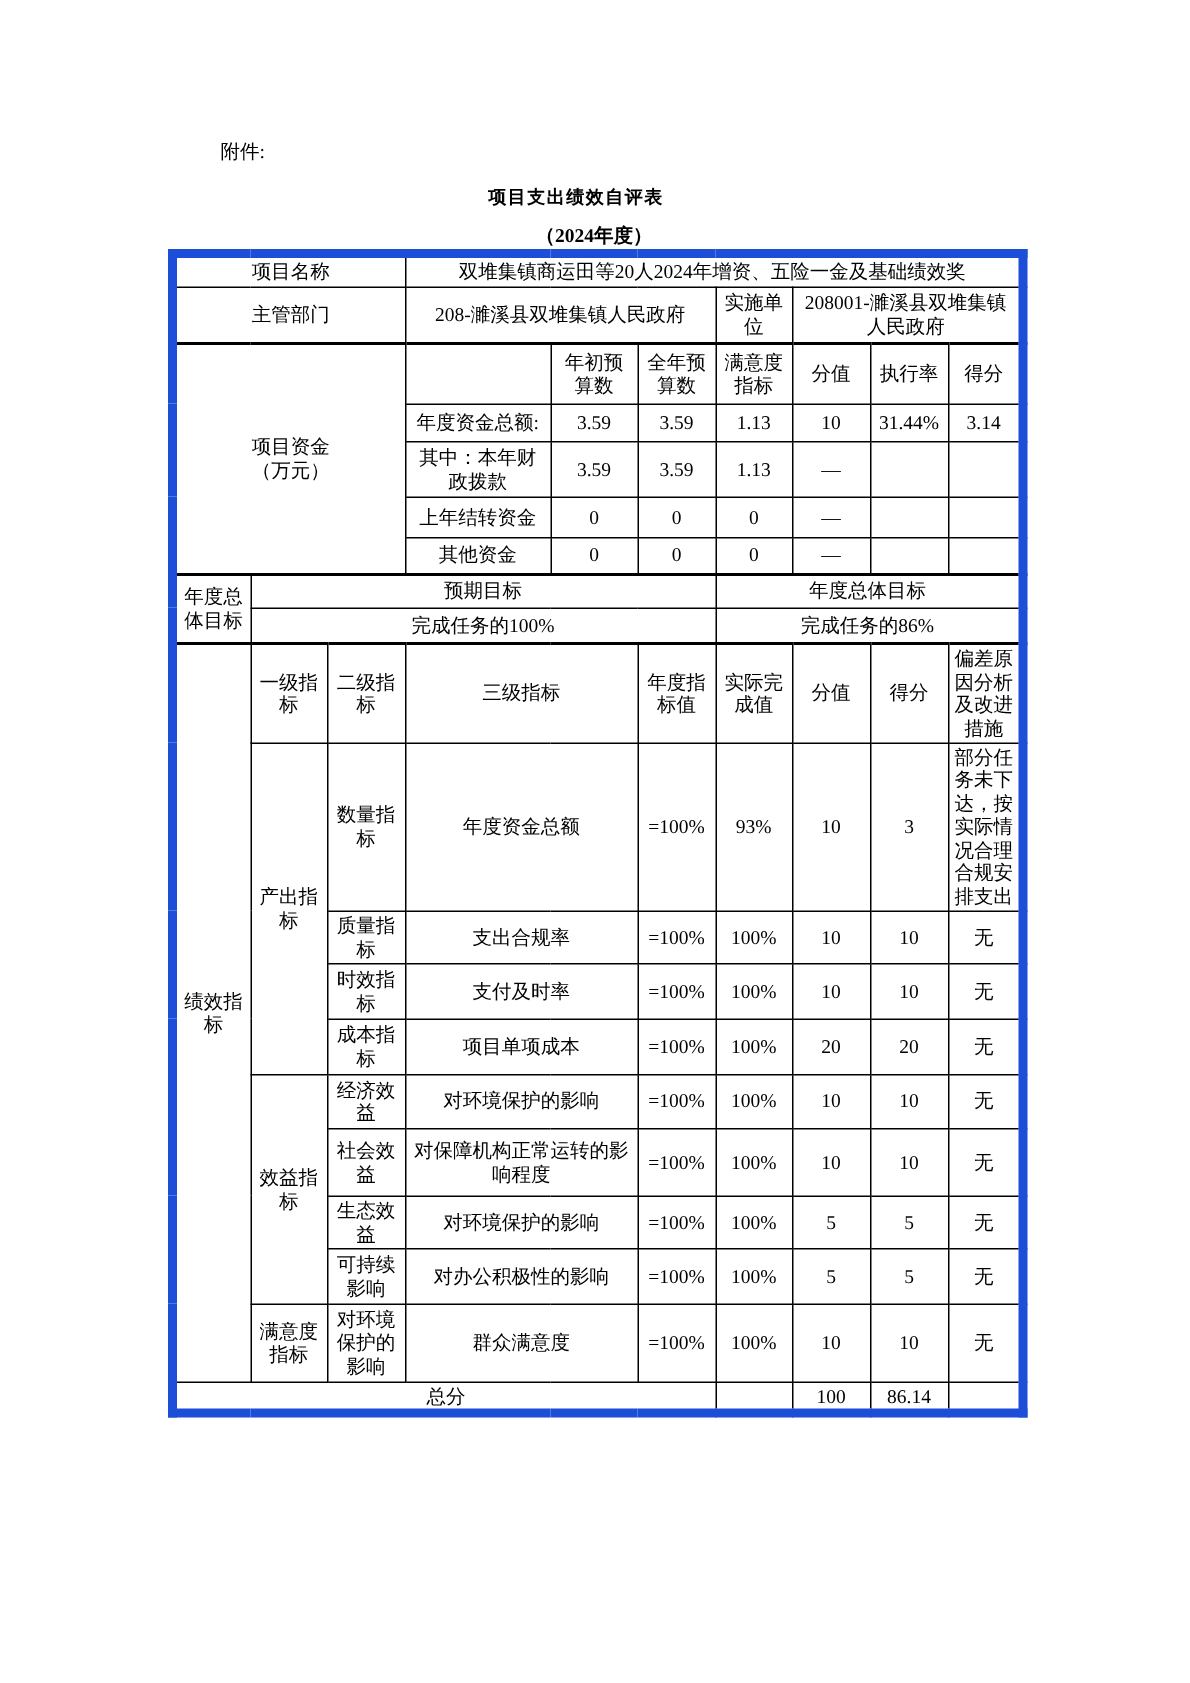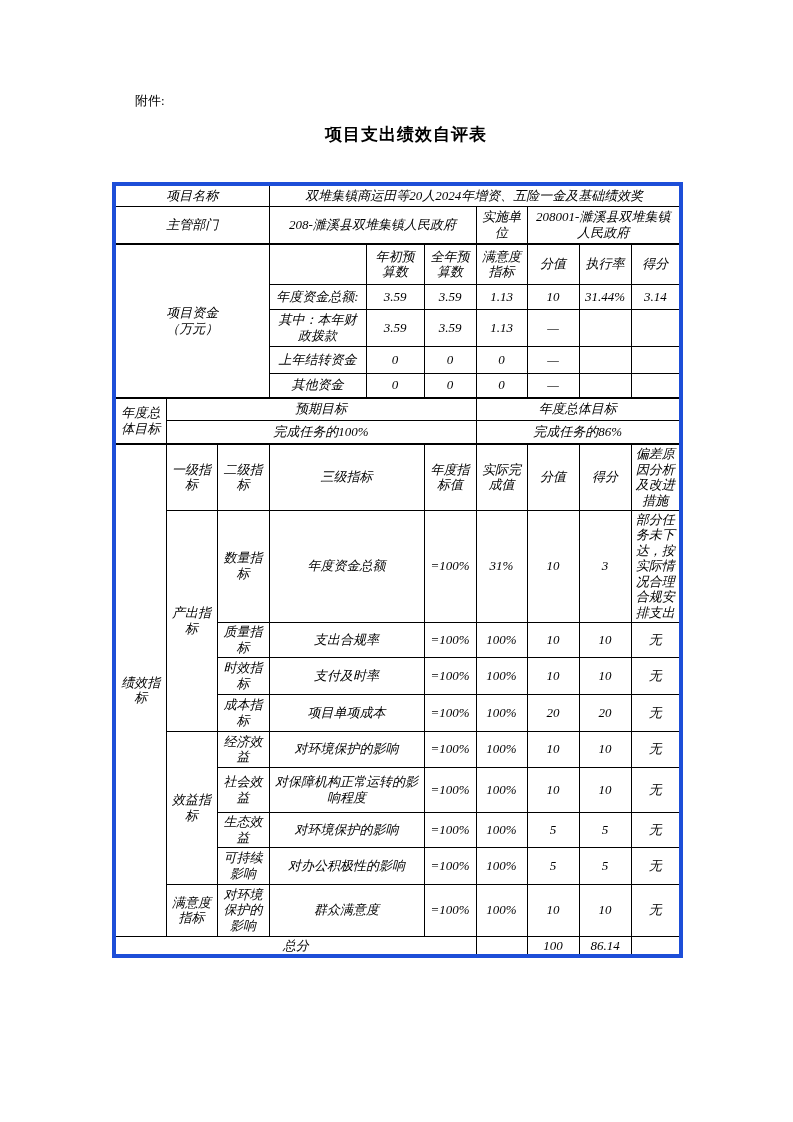--- a/index.html
+++ b/index.html
@@ -5,38 +5,37 @@
   html,body { margin:0; padding:0; background:#ffffff; }
   .page {
     position:relative;
     width:793px; height:1122px;
     background:#ffffff;
     font-family:"Liberation Serif","DejaVu Serif",serif;
     color:#000;
     overflow:hidden;
   }
   .attachment {
-    position:absolute; left:94px; top:92px;
+    position:absolute; left:106px; top:92px;
     font-size:13px;
     padding-left:41px;
   }
   .doc-title {
-    position:absolute; left:122px; top:123px; width:568px;
-    text-align:center; font-size:17px; font-weight:bold; letter-spacing:1px;
+    position:absolute; left:100px; top:123px; width:568px;
+    text-align:center; font-size:12px; font-weight:bold; letter-spacing:1px;
   }
   .doc-subtitle {
     position:absolute; left:112px; top:148px; width:568px;
     text-align:center; font-size:13px; font-weight:bold;
   }
   table.eval-table {
-    position:absolute; left:112px; top:182px;
+    position:absolute; left:112px; top:166px;
     width:569px;
     border-collapse:collapse; table-layout:fixed;
-    border:4px solid #1d4ed8;
-    font-style:italic;
+    border:6px solid #1d4ed8;
   }
   table.eval-table td {
     border:1px solid #000;
     font-size:13px; line-height:1.2;
     text-align:center; vertical-align:middle;
     padding:1px 3px;
     word-break:break-all;
     overflow:hidden;
   }
   td.hdr { padding:1px 4px; }
@@ -46,20 +45,21 @@
   tr.thick-top td { border-top:2px solid #000; }
   td.vthick { border-left:2px solid #000; }
 </style>
 </head>
 <body>
 
 <div class="page">
 
   <div class="attachment">附件:</div>
   <div class="doc-title">项目支出绩效自评表</div>
+  <div class="doc-subtitle">（2024年度）</div>
 
   <table class="eval-table">
     <colgroup>
       <col style="width:52px">
         <col style="width:51px">
         <col style="width:52px">
       <col style="width:97px">
         <col style="width:58px">
         <col style="width:52px">
       <col style="width:51px">
@@ -153,21 +153,21 @@
         <td class="hdr">分值</td>
         <td class="hdr">得分</td>
         <td class="hdr">偏差原因分析及改进措施</td>
       </tr>
 
       <tr style="height:109px">
         <td rowspan="4">产出指标</td>
         <td>数量指标</td>
         <td colspan="2" class="left">年度资金总额</td>
         <td>=100%</td>
-        <td>31%</td>
+        <td>93%</td>
         <td>10</td>
         <td>3</td>
         <td class="dev">部分任务未下达，按实际情况合理合规安排支出</td>
       </tr>
 
       <tr style="height:35px">
         <td>质量指标</td>
         <td colspan="2" class="left">支出合规率</td>
         <td>=100%</td>
         <td>100%</td>

